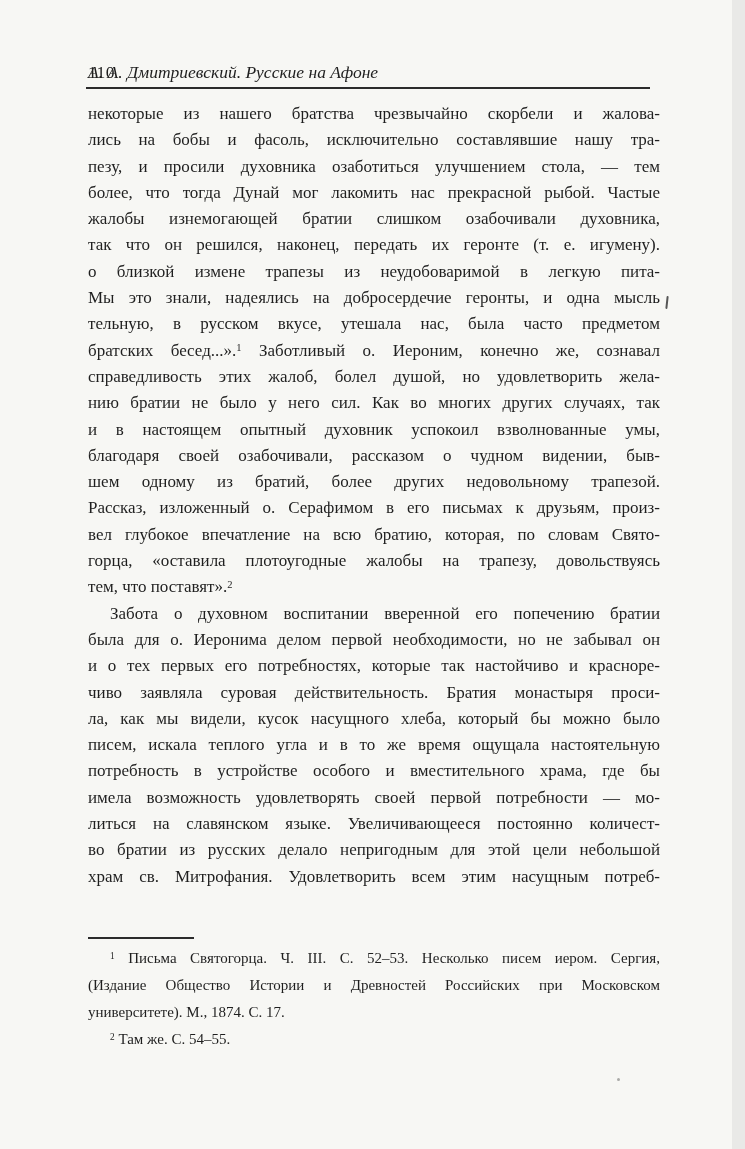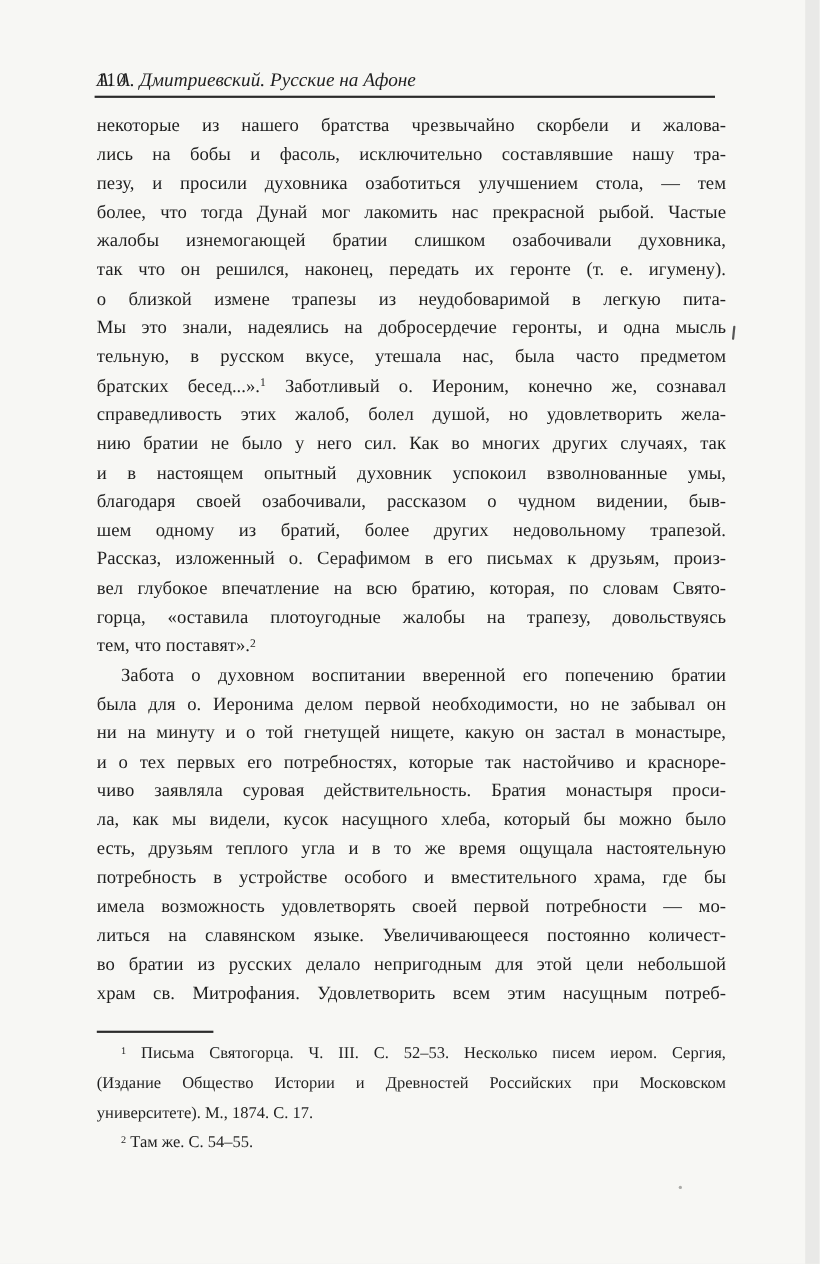--- a/index.html
+++ b/index.html
@@ -135,25 +135,24 @@
       <div class="bline just"><span>нию братии не было у него сил. Как во многих других случаях, так</span></div>
       <div class="bline just"><span>и в настоящем опытный духовник успокоил взволнованные умы,</span></div>
       <div class="bline just"><span>благодаря своей озабочивали, рассказом о чудном видении, быв-</span></div>
       <div class="bline just"><span>шем одному из братий, более других недовольному трапезой.</span></div>
       <div class="bline just"><span>Рассказ, изложенный о. Серафимом в его письмах к друзьям, произ-</span></div>
       <div class="bline just"><span>вел глубокое впечатление на всю братию, которая, по словам Свято-</span></div>
       <div class="bline just"><span>горца, «оставила плотоугодные жалобы на трапезу, довольствуясь</span></div>
       <div class="bline"><span>тем, что поставят».</span><sup>2</sup></div>
       <div class="bline just ind"><span>Забота о духовном воспитании вверенной его попечению братии</span></div>
       <div class="bline just"><span>была для о. Иеронима делом первой необходимости, но не забывал он</span></div>
-      <div class="bline just"><span>ни на минуту и о той гнетущей нищете, какую он застал в монастыре,</span></div>
       <div class="bline just"><span>и о тех первых его потребностях, которые так настойчиво и красноре-</span></div>
       <div class="bline just"><span>чиво заявляла суровая действительность. Братия монастыря проси-</span></div>
       <div class="bline just"><span>ла, как мы видели, кусок насущного хлеба, который бы можно было</span></div>
-      <div class="bline just"><span>есть, друзьям </span><span class="it">теплого угла</span><span> и в то же время ощущала настоятельную</span></div>
+      <div class="bline just"><span>писем, искала </span><span class="it">теплого угла</span><span> и в то же время ощущала настоятельную</span></div>
       <div class="bline just"><span>потребность в устройстве особого и вместительного храма, где бы</span></div>
       <div class="bline just"><span>имела возможность удовлетворять своей первой потребности — мо-</span></div>
       <div class="bline just"><span>литься на славянском языке. Увеличивающееся постоянно количест-</span></div>
       <div class="bline just"><span>во братии из русских делало непригодным для этой цели небольшой</span></div>
       <div class="bline just"><span>храм св. Митрофания. Удовлетворить всем этим насущным потреб-</span></div>
     </div>
 
   <div class="fnsep"></div>
   <div class="footnotes">
       <div class="fline just ind"><sup>1</sup><span> Письма Святогорца. Ч. III. С. 52–53. Несколько писем иером. Сергия,</span></div>

